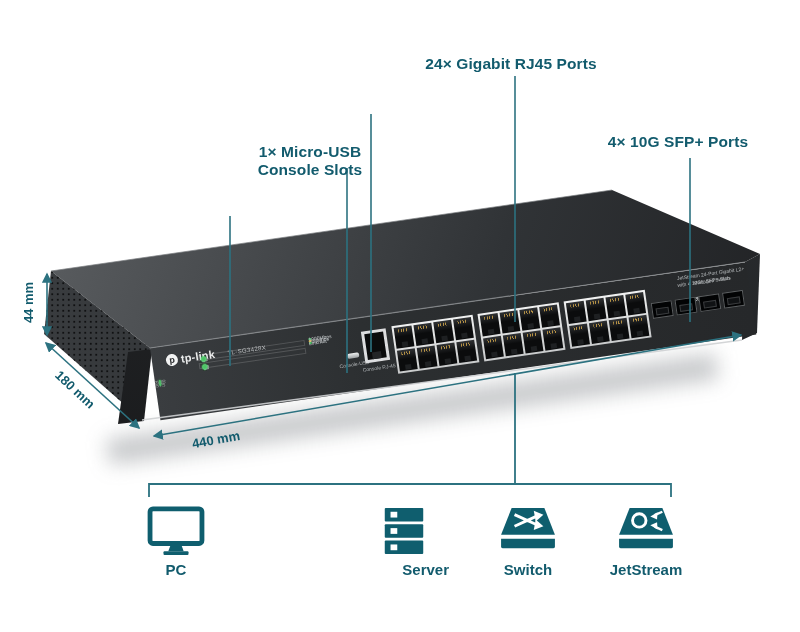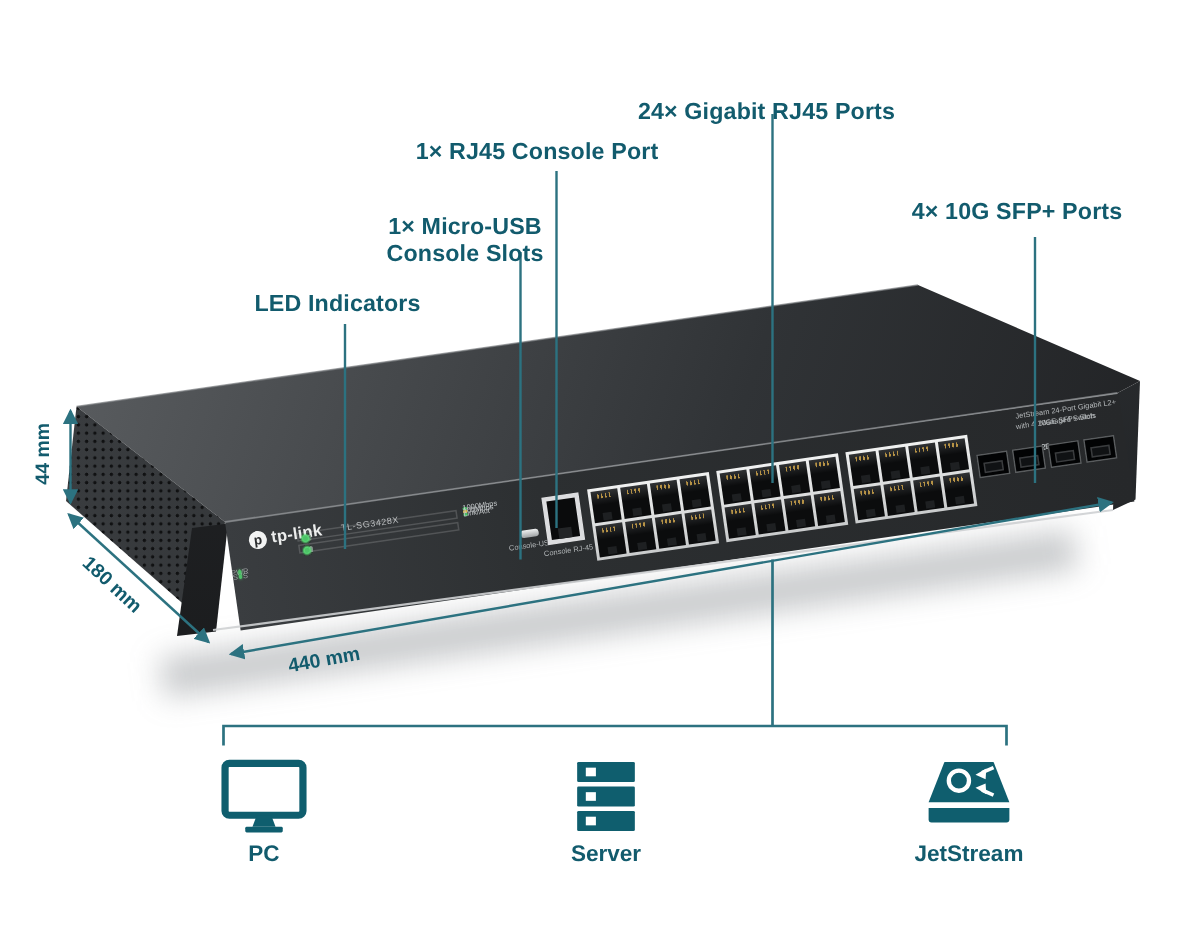--- a/index.html
+++ b/index.html
@@ -261,51 +261,59 @@
     <line x1="690" y1="158" x2="690" y2="322" stroke="#2c7280" stroke-width="1.6"></line>
 
     <line x1="47" y1="274" x2="47" y2="335" stroke="#2c7280" stroke-width="1.6" marker-start="url(#ah)" marker-end="url(#ah)"></line>
     <line x1="46" y1="343" x2="139" y2="428" stroke="#2c7280" stroke-width="1.6" marker-start="url(#ah)" marker-end="url(#ah)"></line>
     <line x1="154" y1="436" x2="741" y2="335" stroke="#2c7280" stroke-width="1.6" marker-start="url(#ah)" marker-end="url(#ah)"></line>
 
     <line x1="515" y1="373" x2="515" y2="484" stroke="#2c7280" stroke-width="1.8"></line>
     <path d="M149 497 L149 484 L671 484 L671 497" fill="none" stroke="#2c7280" stroke-width="1.8"></path>
   </svg>
 
-  <div class="callout" style="left:411px;top:66px;width:200px;">24× Gigabit RJ45 Ports</div>
-  <div class="callout" style="left:258px;top:93px;width:200px;">1× RJ45 Console Port</div>
+  <div class="callout" style="left:411px;top:55px;width:200px;">24× Gigabit RJ45 Ports</div>
   <div class="callout" style="left:235px;top:127px;width:150px;margin-top:16px;">
     <span>1× Micro-USB</span><br>
     <span>Console Slots</span>
   </div>
-  <div class="callout" style="left:150px;top:194px;width:150px;">LED Indicators</div>
   <div class="callout" style="left:593px;top:133px;width:170px;">4× 10G SFP+ Ports</div>
 
   <div class="dim-label" style="left:-2px;top:295px;width:60px;transform:rotate(-90deg);">44 mm</div>
   <div class="dim-label" style="left:40px;top:382px;width:70px;transform:rotate(43deg);">180 mm</div>
   <div class="dim-label" style="left:181px;top:432px;width:70px;transform:rotate(-10deg);">440 mm</div>
 
   <div class="dev-icon" style="left:176px;">
     <svg width="58" height="50" viewBox="0 0 60 52">
       <rect x="3" y="3" width="54" height="36" rx="3" fill="none" stroke="currentColor" stroke-width="5"></rect>
       <path d="M25 39 h10 l3 8 h-16 z" fill="currentColor"></path>
       <rect x="17" y="47" width="26" height="4" rx="1" fill="currentColor"></rect>
     </svg>
     <div class="dev-label">PC</div>
   </div>
-  <div class="dev-icon" style="left:404px;">
+  <div class="dev-icon" style="left:404px;text-align:right;">
     <svg width="58" height="50" viewBox="0 0 60 52">
       <rect x="10" y="2" width="40" height="14" rx="1" fill="currentColor"></rect>
       <rect x="10" y="19" width="40" height="14" rx="1" fill="currentColor"></rect>
       <rect x="10" y="36" width="40" height="14" rx="1" fill="currentColor"></rect>
       <rect x="16" y="6" width="7" height="6" fill="#fff"></rect>
       <rect x="16" y="23" width="7" height="6" fill="#fff"></rect>
       <rect x="16" y="40" width="7" height="6" fill="#fff"></rect>
     </svg>
     <div class="dev-label">Server</div>
+  </div>
+  <div class="dev-icon" style="left:528px;">
+    <svg width="58" height="50" viewBox="0 0 60 52">
+      <path d="M13 2 h34 l11 28 H2 z" fill="currentColor"></path>
+      <path d="M16 21 L38 11 M16 9 L38 19" stroke="#fff" stroke-width="3"></path>
+      <path d="M36 5 L46 9 L38 16 z" fill="#fff"></path>
+      <path d="M38 14 L46 21 L36 25 z" fill="#fff"></path>
+      <path d="M2 34 h56 v8 a2 2 0 0 1 -2 2 H4 a2 2 0 0 1 -2 -2 z" fill="currentColor"></path>
+    </svg>
+    <div class="dev-label">Switch</div>
   </div>
   <div class="dev-icon" style="left:646px;">
     <svg width="58" height="50" viewBox="0 0 60 52">
       <path d="M13 2 h34 l11 28 H2 z" fill="currentColor"></path>
       <circle cx="23" cy="15" r="7" fill="none" stroke="#fff" stroke-width="3"></circle>
       <path d="M47 6 L39 9.5" stroke="#fff" stroke-width="2.5"></path>
       <path d="M34.5 11 L42 6.5 L41.5 14 z" fill="#fff"></path>
       <path d="M47 25 L39 21.5" stroke="#fff" stroke-width="2.5"></path>
       <path d="M34.5 20 L41.5 17 L42 24.5 z" fill="#fff"></path>
       <path d="M2 34 h56 v8 a2 2 0 0 1 -2 2 H4 a2 2 0 0 1 -2 -2 z" fill="currentColor"></path>

